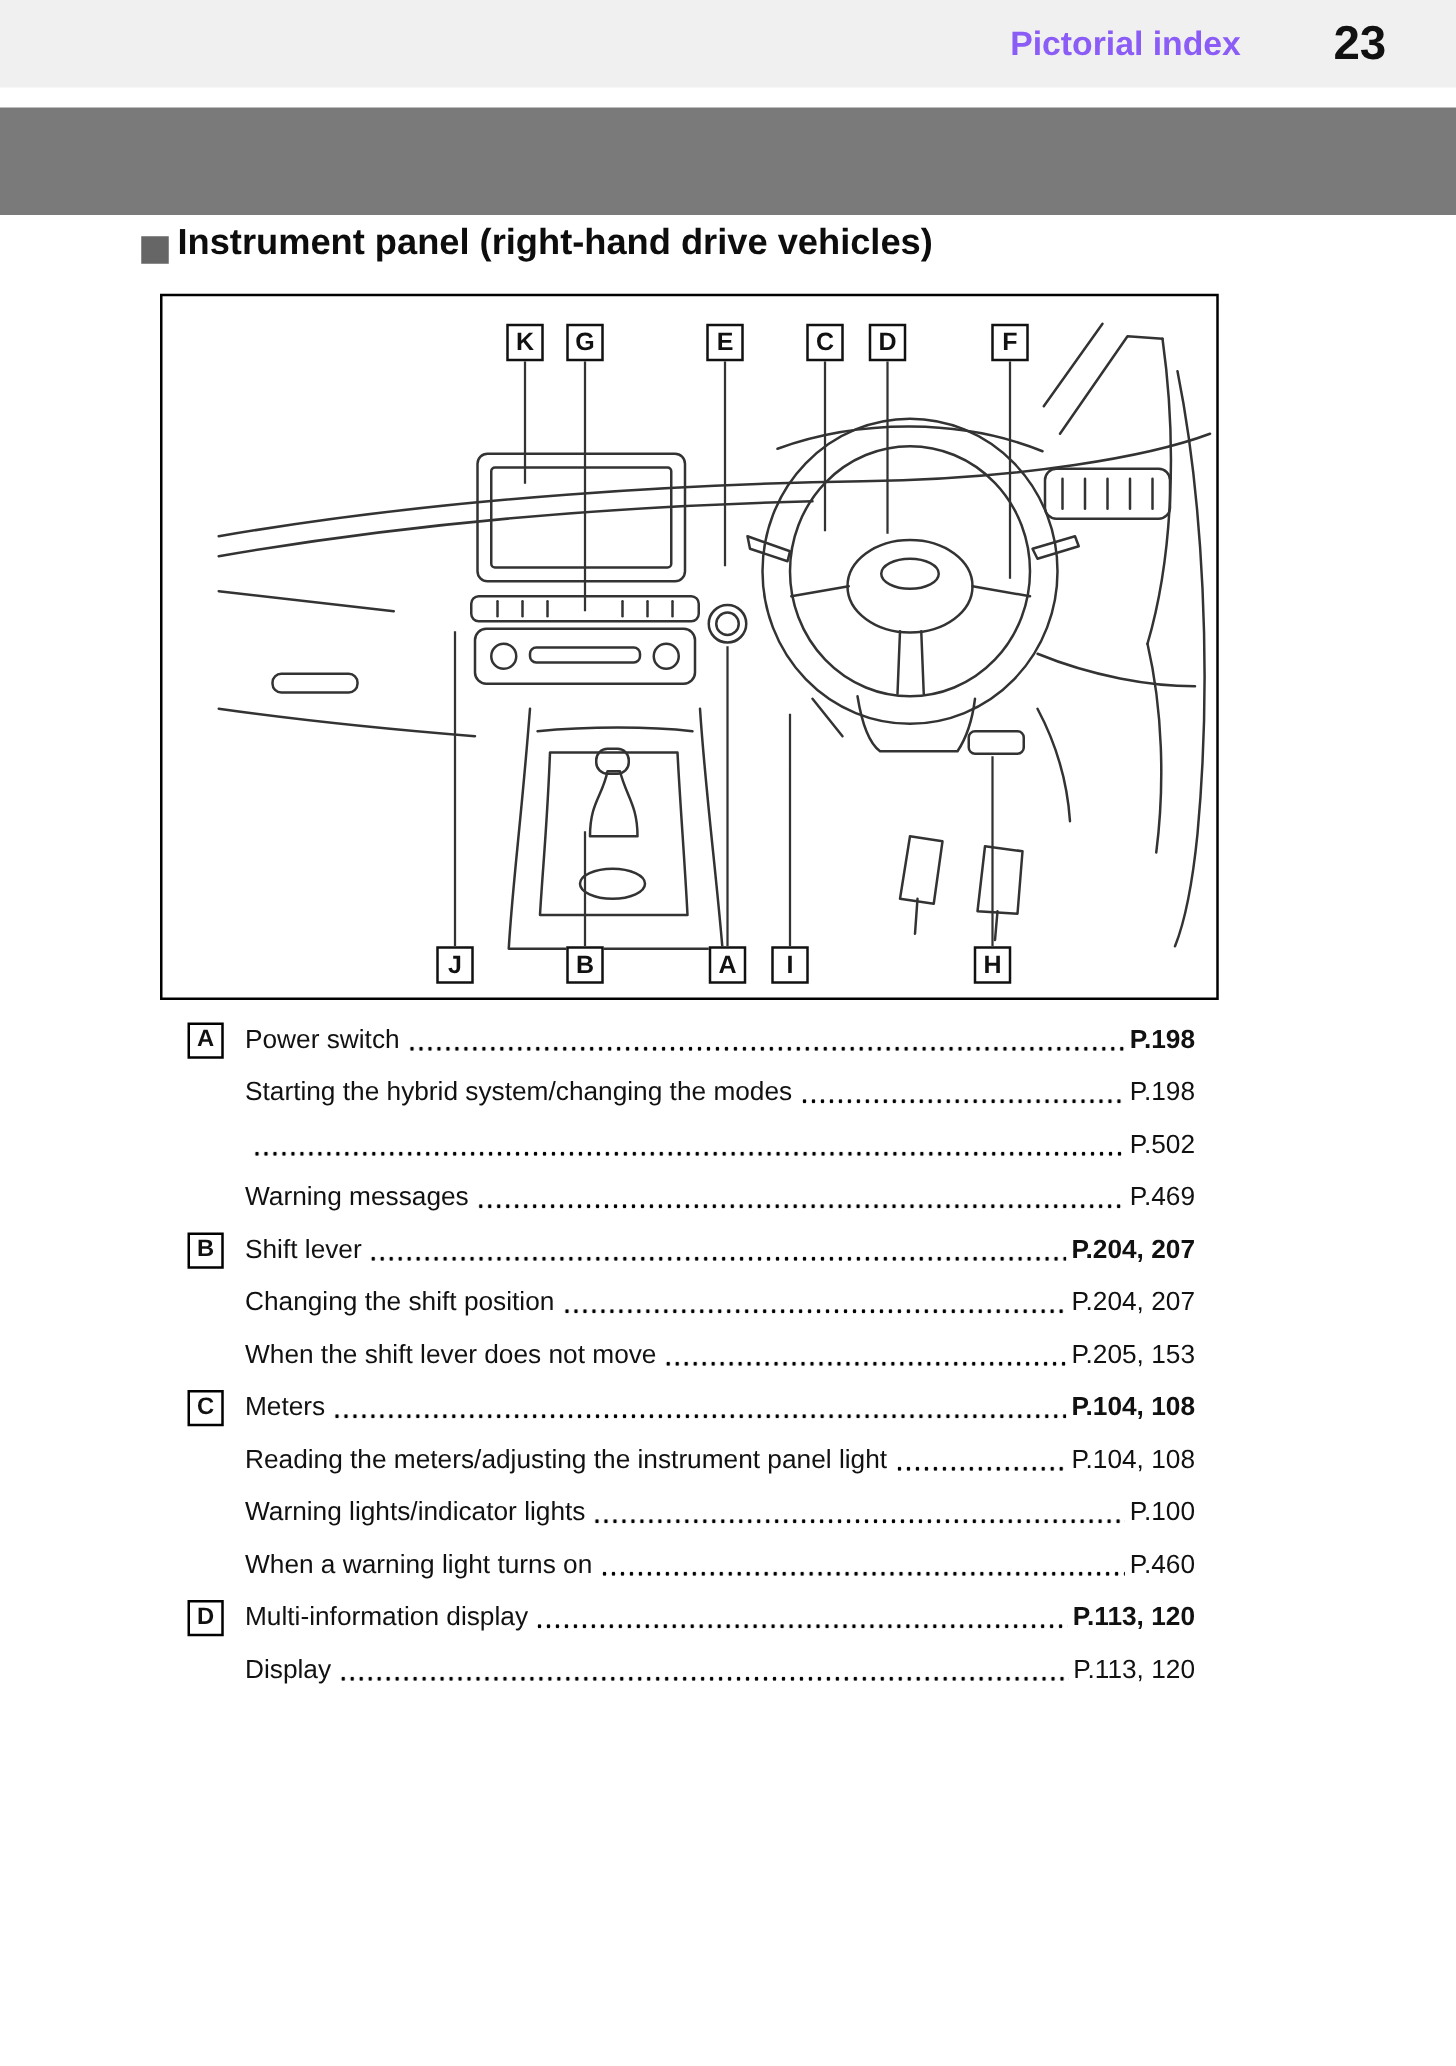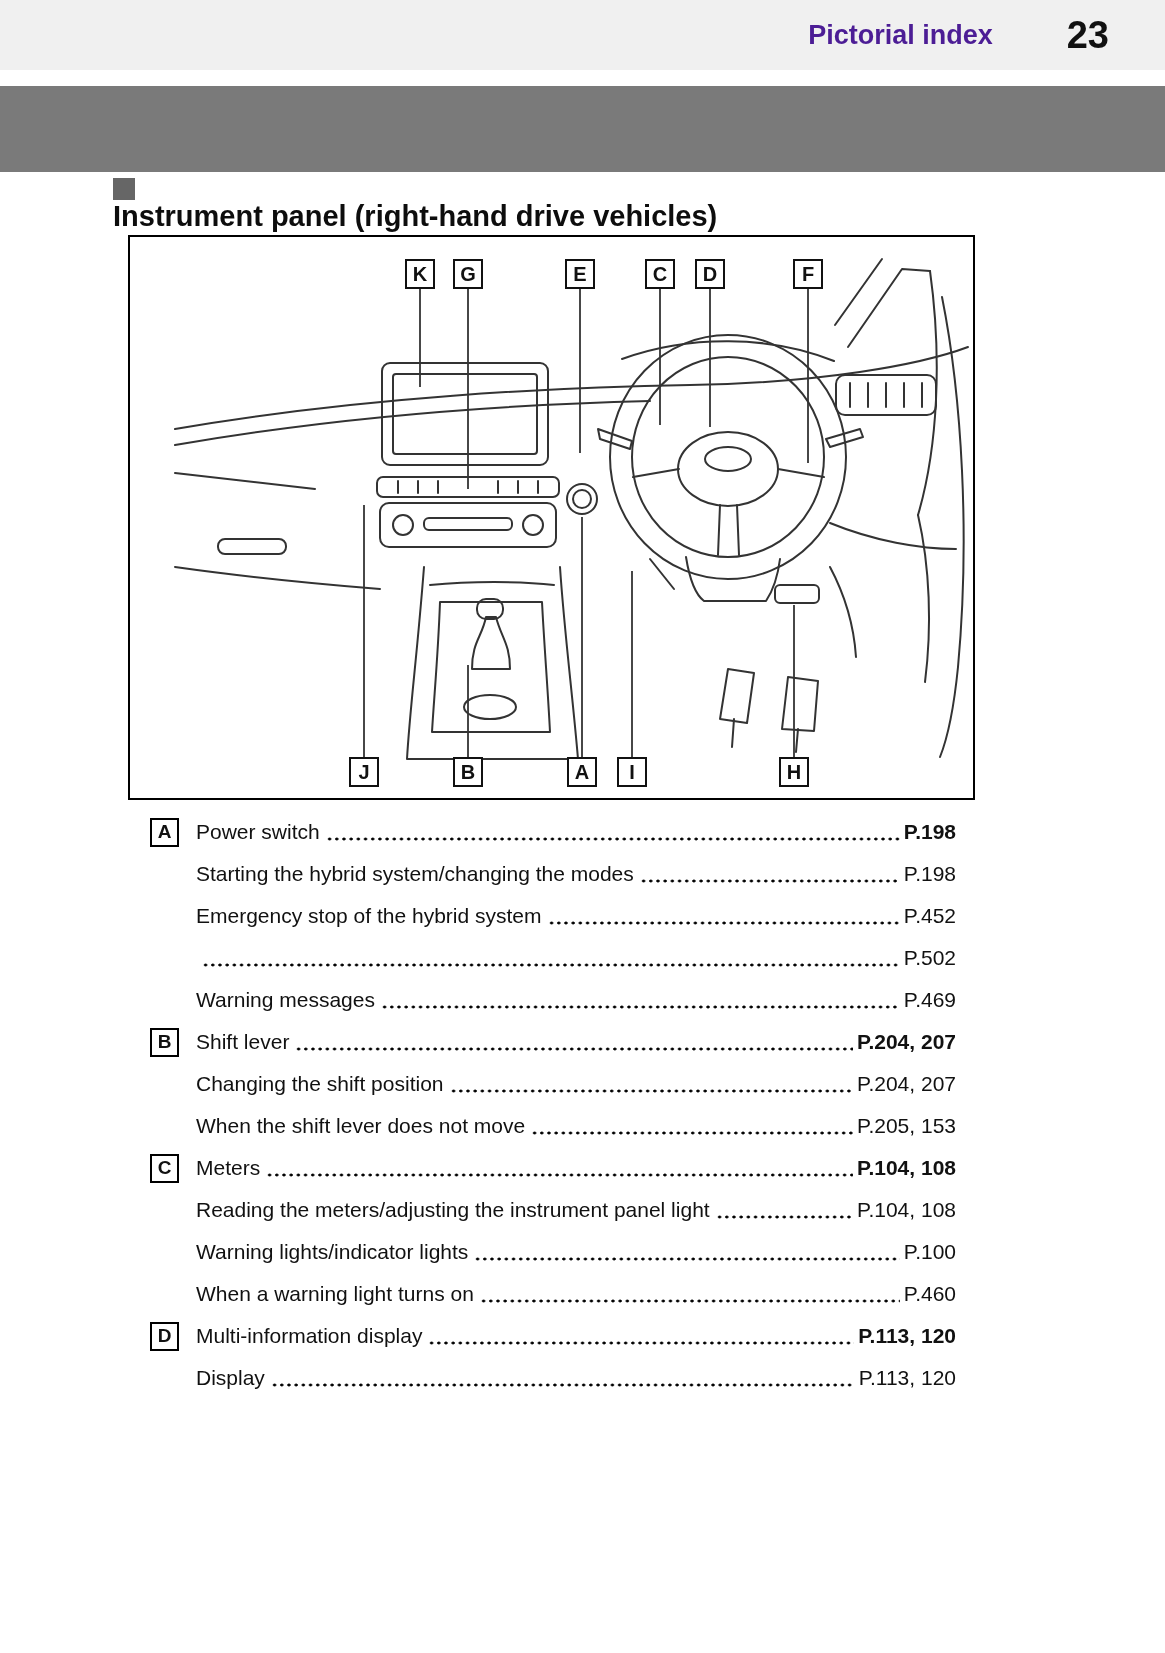--- a/index.html
+++ b/index.html
@@ -6,27 +6,27 @@
   html, body { background: #ffffff; }
   body {
     width: 1165px; height: 1653px;
     font-family: "Liberation Sans", sans-serif;
     color: #111; position: relative; overflow: hidden;
   }
   .top-band {
     position: absolute; left: 0; top: 0; width: 1165px; height: 70px;
     background: #f0f0f0; display: flex; align-items: center; justify-content: flex-end;
   }
-  .header-title { font-weight: bold; font-size: 27px; color: #4c1d95; }
+  .header-title { font-weight: bold; font-size: 27px; color: #8b5cf6; }
   .page-number { font-weight: bold; font-size: 38px; color: #111; margin-left: 74px; margin-right: 56px; }
   .chapter-band {
     position: absolute; left: 0; top: 86px; width: 1165px; height: 86px;
     background: #7a7a7a;
   }
-  .section-heading { position: absolute; left: 113px; top: 178px; display: flex; align-items: flex-start; flex-direction: column; }
+  .section-heading { position: absolute; left: 113px; top: 178px; display: flex; align-items: flex-end; }
   .section-square { width: 22px; height: 22px; background: #666; margin-right: 7px; flex: none; }
   .section-title { font-size: 29px; font-weight: bold; color: #0d0d0d; white-space: nowrap; }
 
   .diagram-box {
     position: absolute; left: 128px; top: 235px; width: 847px; height: 565px;
     border: 2px solid #000; background: #fff;
   }
   .diagram-box svg { position: absolute; left: 0; top: 0; }
   .callout {
     position: absolute; width: 30px; height: 30px;
@@ -178,25 +178,20 @@
       <span class="idx-title">Power switch</span>
       <span class="leader"></span>
       <span class="idx-page">P.198</span>
     </div>
     <div class="row sub-row">
       <span class="sub-label">Starting the hybrid system/changing the modes</span>
       <span class="leader"></span>
       <span class="sub-page">P.198</span>
     </div>
     <div class="row sub-row">
-      <span class="sub-label">Emergency stop of the hybrid system</span>
-      <span class="leader"></span>
-      <span class="sub-page">P.452</span>
-    </div>
-    <div class="row sub-row">
       <span class="leader"></span>
       <span class="sub-page">P.502</span>
     </div>
     <div class="row sub-row">
       <span class="sub-label">Warning messages</span>
       <span class="leader"></span>
       <span class="sub-page">P.469</span>
     </div>
     <div class="row main-row">
       <span class="idx-letter">B</span>

